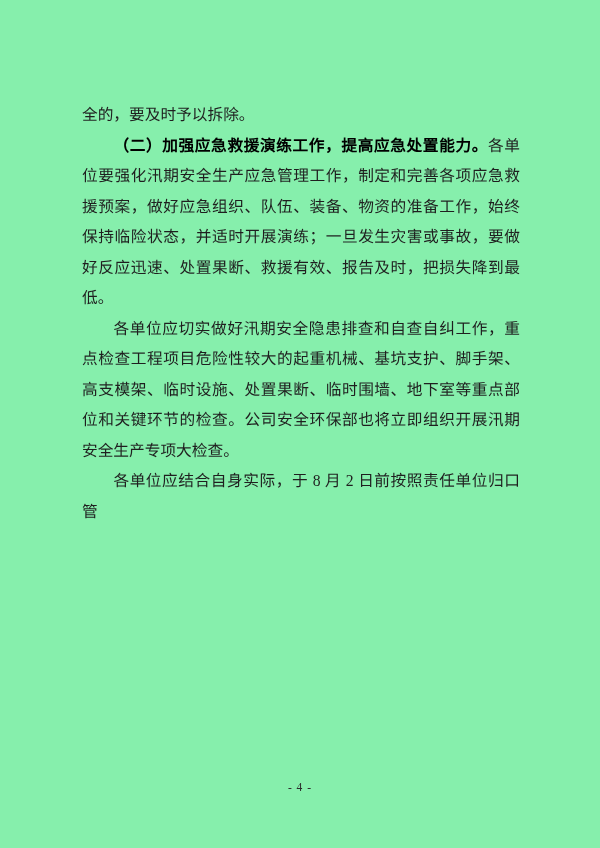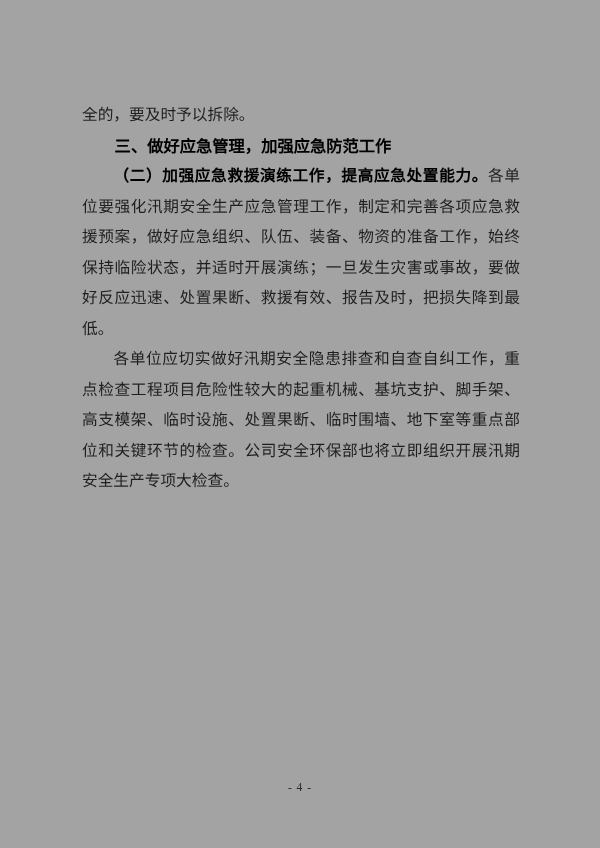--- a/index.html
+++ b/index.html
@@ -9,21 +9,21 @@
   body {
     width: 600px;
     height: 848px;
     background: #fdfdfd;
     position: relative;
     overflow: hidden;
   }
   .page {
     position: absolute;
     inset: 0;
-    background: #a3a3a3;
+    background: #86efac;
   }
   .doc-body {
     position: absolute;
     left: 82px;
     top: 100px;
     width: 438px;
     font-family: "Liberation Serif", "DejaVu Serif", serif;
     font-size: 15.7px;
     line-height: 30.5px;
     color: #1f1f1f;
@@ -67,26 +67,26 @@
 </style>
 </head>
 <body>
 
 <div class="page">
 
   <main class="doc-body">
 
     <p class="no-indent">全的，要及时予以拆除。</p>
 
-    <h2 class="section-heading indent">三、做好应急管理，加强应急防范工作</h2>
 
 
     <p class="indent"><span class="item-lead">（二）加强应急救援演练工作，提高应急处置能力。</span><span>各单位要强化汛期安全生产应急管理工作，制定和完善各项应急救援预案，做好应急组织、队伍、装备、物资的准备工作，始终保持临险状态，并适时开展演练；一旦发生灾害或事故，要做好反应迅速、处置果断、救援有效、报告及时，把损失降到最低。</span></p>
 
 
     <p class="indent">各单位应切实做好汛期安全隐患排查和自查自纠工作，重点检查工程项目危险性较大的起重机械、基坑支护、脚手架、高支模架、临时设施、处置果断、临时围墙、地下室等重点部位和关键环节的检查。公司安全环保部也将立即组织开展汛期安全生产专项大检查。</p>
 
+    <p class="indent">各单位应结合自身实际，于 8 月 2 日前按照责任单位归口管</p>
 
   </main>
 
   <footer class="page-footer">- 4 -</footer>
 
 </div>
 
 </body></html>

